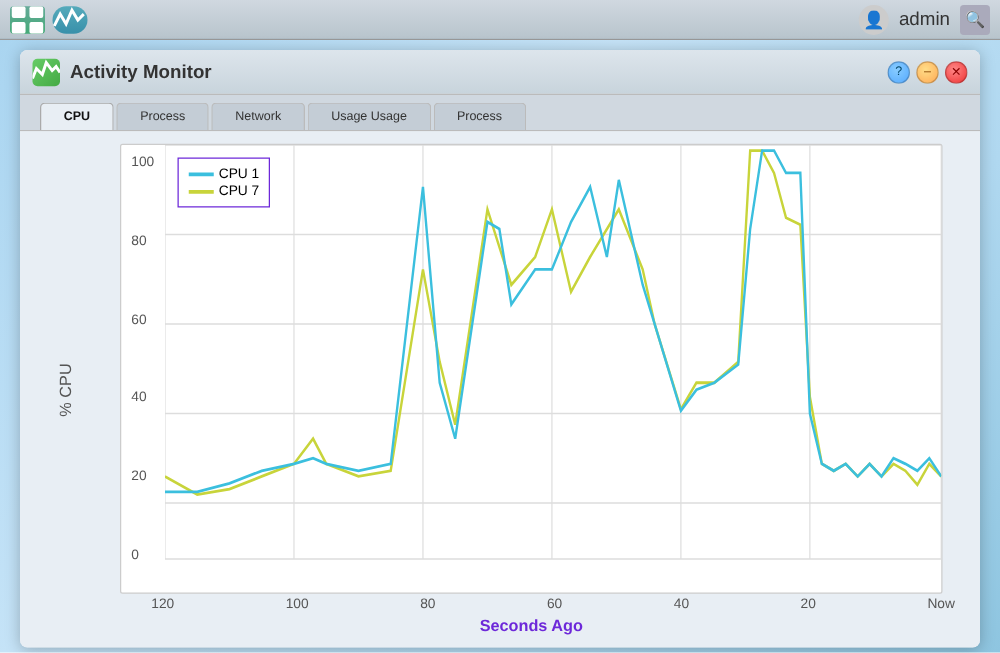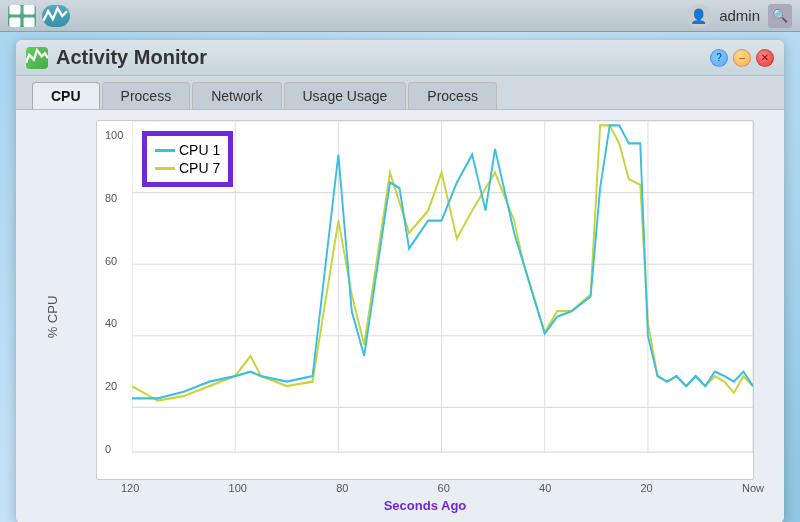--- a/index.html
+++ b/index.html
@@ -87,21 +87,21 @@
       align-items: center;
       gap: 8px;
     }
     .app-icon {
       width: 22px; height: 22px;
       background: linear-gradient(135deg, #6c6, #4a4);
       border-radius: 4px;
       display: flex; align-items: center; justify-content: center;
     }
     .window-title {
-      font-size: 20px;
+      font-size: 15px;
       font-weight: bold;
       color: #333;
     }
     .titlebar-right {
       display: flex;
       align-items: center;
       gap: 5px;
     }
     .win-btn {
       width: 18px; height: 18px;
@@ -119,21 +119,21 @@
     .tab-bar {
       background: #d0d8e0;
       display: flex;
       align-items: flex-end;
       padding: 6px 16px 0 16px;
       gap: 2px;
       border-bottom: 1px solid #bbb;
     }
     .tab {
       padding: 5px 18px;
-      font-size: 14px;
+      font-size: 10px;
       border-radius: 4px 4px 0 0;
       border: 1px solid #bbb;
       border-bottom: none;
       cursor: pointer;
       background: #c4cdd6;
       color: #333;
     }
     .tab.active {
       background: #e8eef4;
       font-weight: bold;
@@ -179,23 +179,23 @@
     }
     .chart-svg-area {
       flex: 1;
       position: relative;
     }
     .legend {
       position: absolute;
       top: 10px;
       left: 10px;
       background: rgba(255,255,255,0.9);
-      border: 5px solid #6d28d9;
+      border: 1px solid #6d28d9;
       padding: 4px 8px;
-      font-size: 14px;
+      font-size: 11px;
     }
     .legend-item {
       display: flex;
       align-items: center;
       gap: 4px;
       margin: 2px 0;
     }
     .legend-color {
       width: 20px;
       height: 3px;

